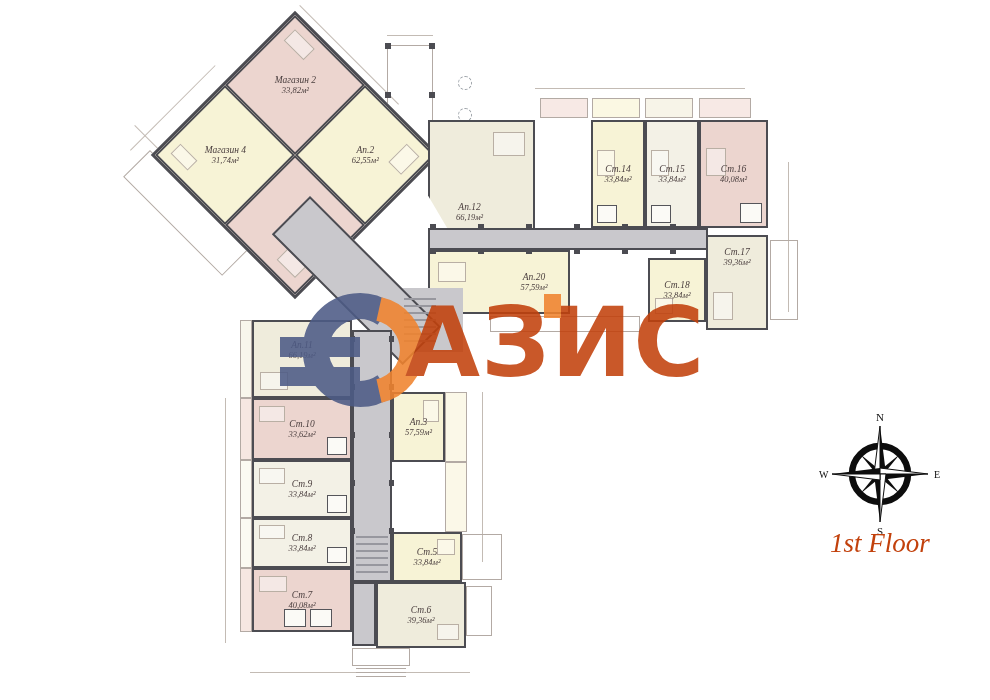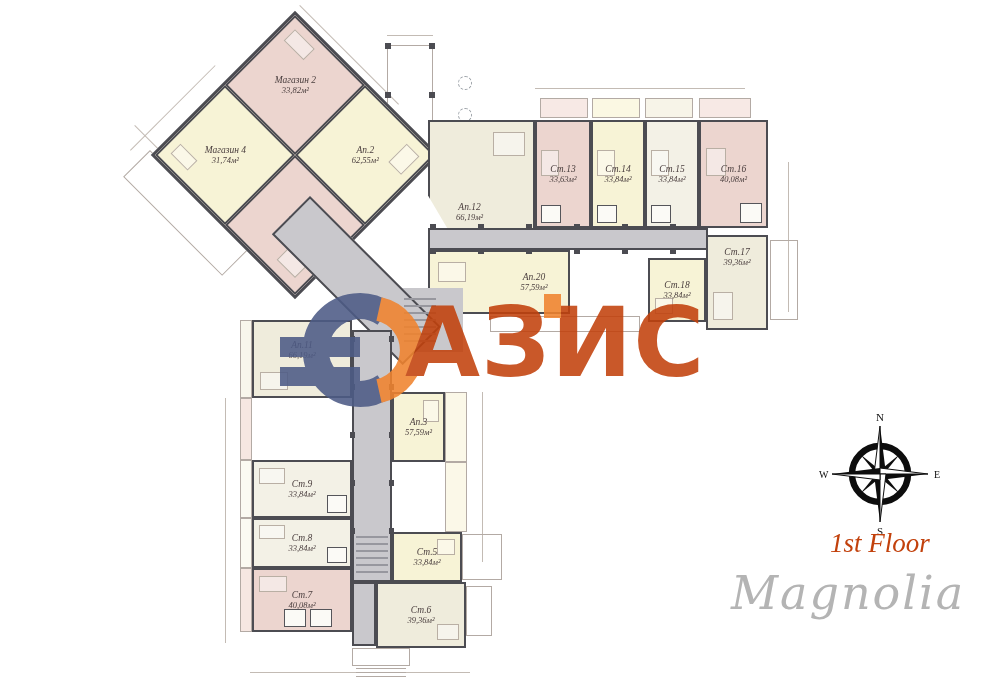--- a/index.html
+++ b/index.html
@@ -113,28 +113,20 @@
   <div class="balc" style="left:770px;top:240px;width:28px;height:80px"></div>
   <div class="balc" style="left:490px;top:316px;width:150px;height:16px"></div>
 
   <div class="room cream" style="left:428px;top:120px;width:107px;height:130px;clip-path:polygon(0 0,100% 0,100% 100%,30% 100%,0 58%);align-items:flex-end;justify-content:flex-start;padding:0 0 26px 26px">
     <i class="furn" style="right:8px;top:10px;width:30px;height:22px"></i>
     <div class="rlabel">
       <div class="rname">Ап.12</div>
       <div class="rarea">66,19м²</div>
     </div>
   </div>
-  <div class="room pink" style="left:535px;top:120px;width:56px;height:108px">
-    <i class="furn" style="left:4px;top:28px;width:16px;height:24px"></i>
-    <div class="bath" style="left:4px;bottom:3px;width:20px;height:18px"></div>
-    <div class="rlabel">
-      <div class="rname">Ст.13</div>
-      <div class="rarea">33,63м²</div>
-    </div>
-  </div>
   <div class="room yellow" style="left:591px;top:120px;width:54px;height:108px">
     <i class="furn" style="left:4px;top:28px;width:16px;height:24px"></i>
     <div class="bath" style="left:4px;bottom:3px;width:20px;height:18px"></div>
     <div class="rlabel">
       <div class="rname">Ст.14</div>
       <div class="rarea">33,84м²</div>
     </div>
   </div>
   <div class="room cream2" style="left:645px;top:120px;width:54px;height:108px">
     <i class="furn" style="left:4px;top:28px;width:16px;height:24px"></i>
@@ -184,20 +176,28 @@
   <div class="balc" style="left:445px;top:392px;width:22px;height:70px;background:#fbf8e8"></div>
   <div class="balc" style="left:445px;top:462px;width:22px;height:70px;background:#fbf8e8"></div>
   <div class="balc" style="left:462px;top:534px;width:40px;height:46px"></div>
   <div class="balc" style="left:466px;top:586px;width:26px;height:50px"></div>
 
   <div class="room cream" style="left:252px;top:320px;width:100px;height:78px;padding-bottom:18px">
     <i class="furn" style="left:6px;bottom:6px;width:26px;height:16px"></i>
     <div class="rlabel">
       <div class="rname">Ап.11</div>
       <div class="rarea">66,19м²</div>
+    </div>
+  </div>
+  <div class="room pink" style="left:252px;top:398px;width:100px;height:62px">
+    <i class="furn" style="left:5px;top:6px;width:24px;height:14px"></i>
+    <div class="bath" style="right:3px;bottom:3px;width:20px;height:18px"></div>
+    <div class="rlabel">
+      <div class="rname">Ст.10</div>
+      <div class="rarea">33,62м²</div>
     </div>
   </div>
   <div class="room cream2" style="left:252px;top:460px;width:100px;height:58px">
     <i class="furn" style="left:5px;top:6px;width:24px;height:14px"></i>
     <div class="bath" style="right:3px;bottom:3px;width:20px;height:18px"></div>
     <div class="rlabel">
       <div class="rname">Ст.9</div>
       <div class="rarea">33,84м²</div>
     </div>
   </div>
@@ -284,15 +284,14 @@
       <polygon points="2,62 50,56 50,62" fill="#0d0d0d"></polygon>
       <polygon points="2,62 50,68 50,62" fill="#ffffff" stroke="#0d0d0d" stroke-width="1"></polygon>
       <text x="50" y="9" font-size="11" font-family="Liberation Serif, serif" text-anchor="middle" fill="#0d0d0d">N</text>
       <text x="104" y="66" font-size="10" font-family="Liberation Serif, serif" text-anchor="start" fill="#0d0d0d">E</text>
       <text x="50" y="123" font-size="11" font-family="Liberation Serif, serif" text-anchor="middle" fill="#0d0d0d">S</text>
       <text x="-11" y="66" font-size="10" font-family="Liberation Serif, serif" text-anchor="start" fill="#0d0d0d">W</text>
     </svg>
   </div>
 
   <div class="floor-title">1st Floor</div>
-  <div class="project-title">Magnolia</div>
 
 </div>
 
 </body></html>

